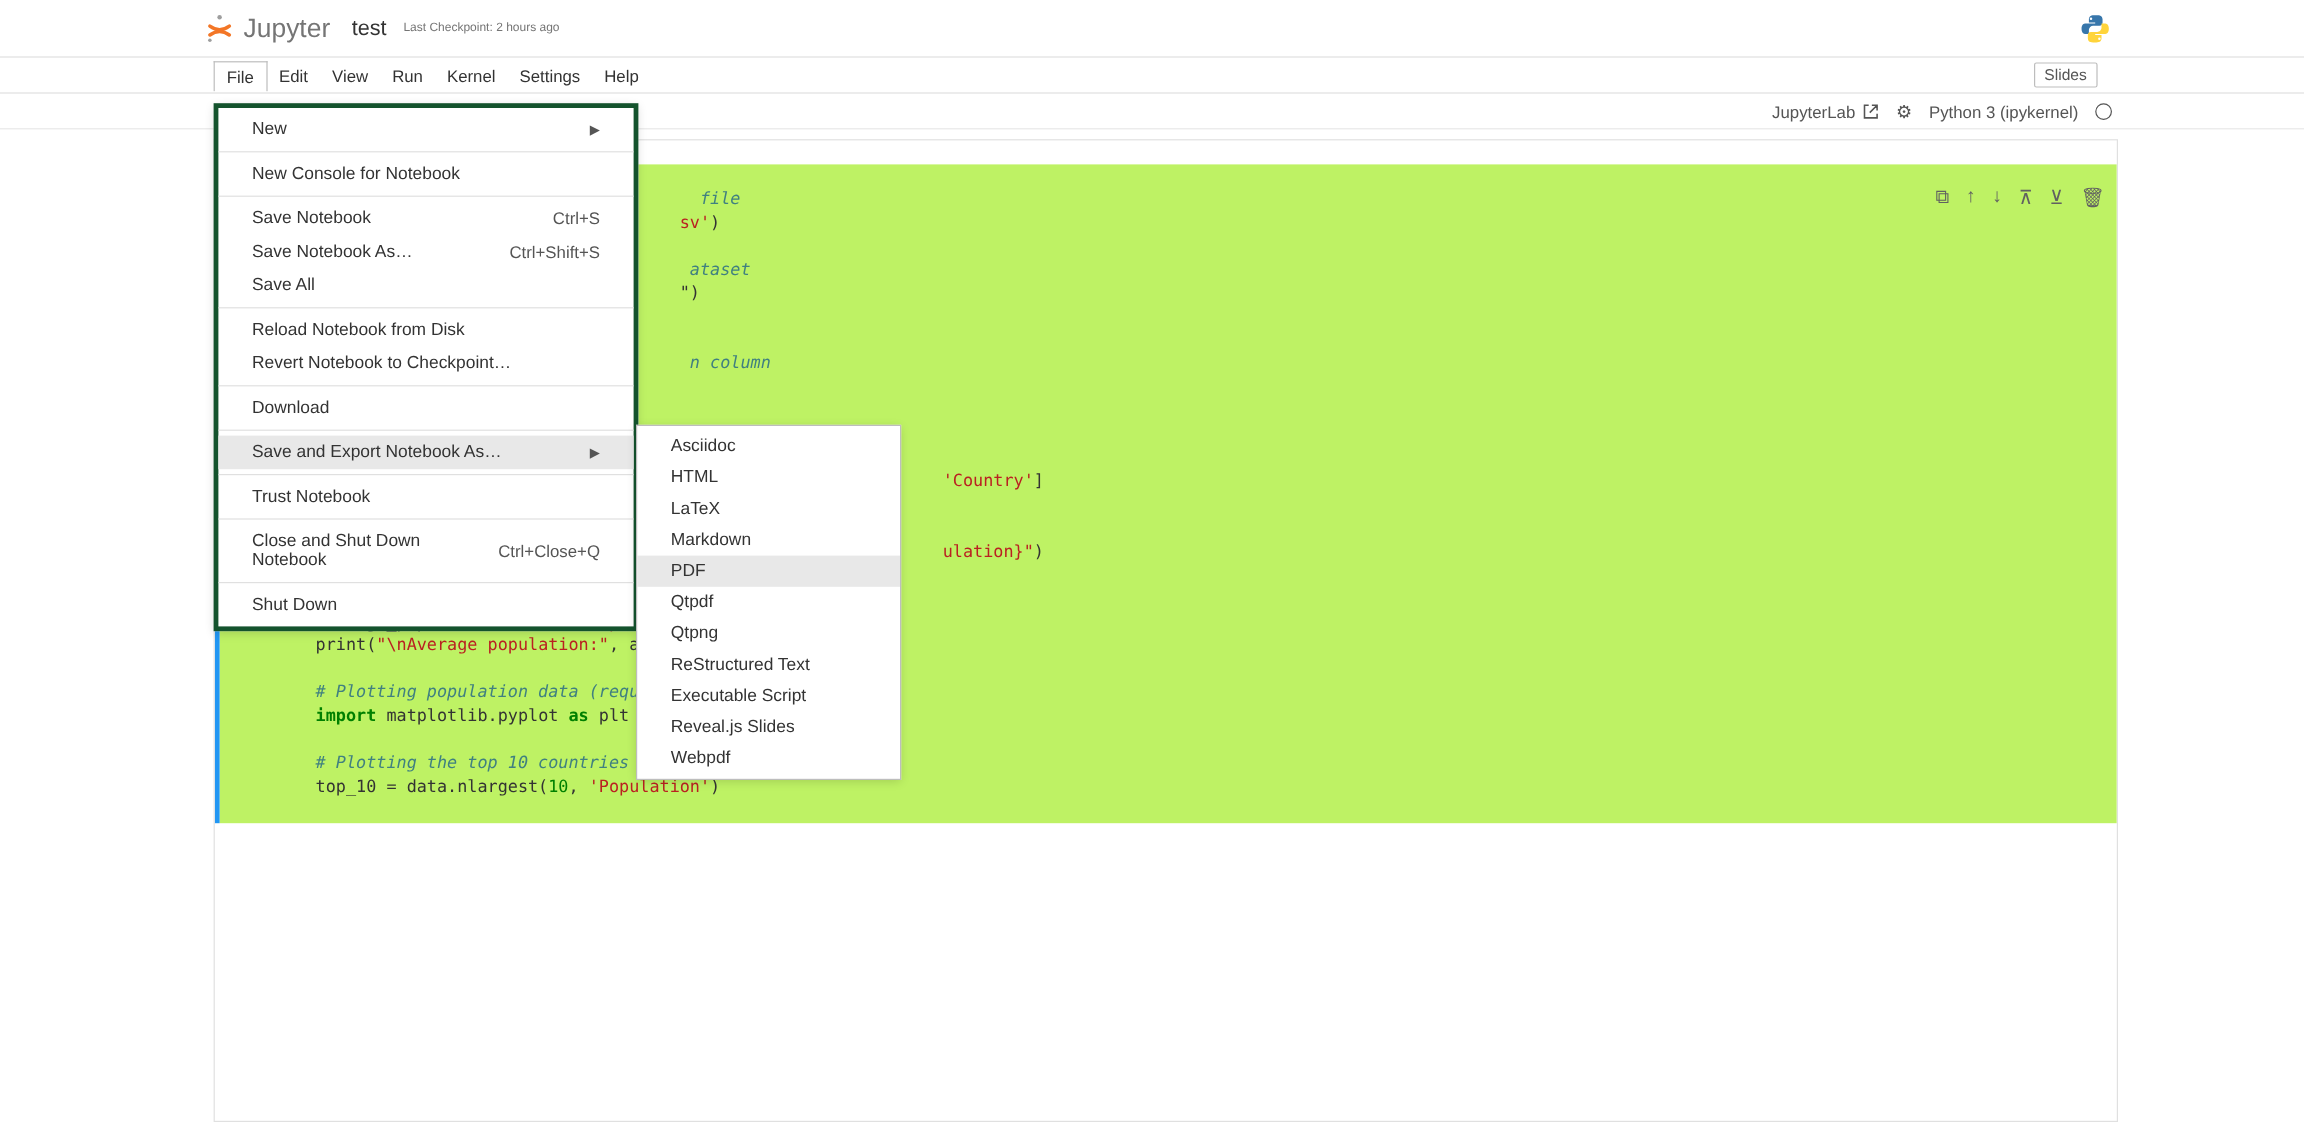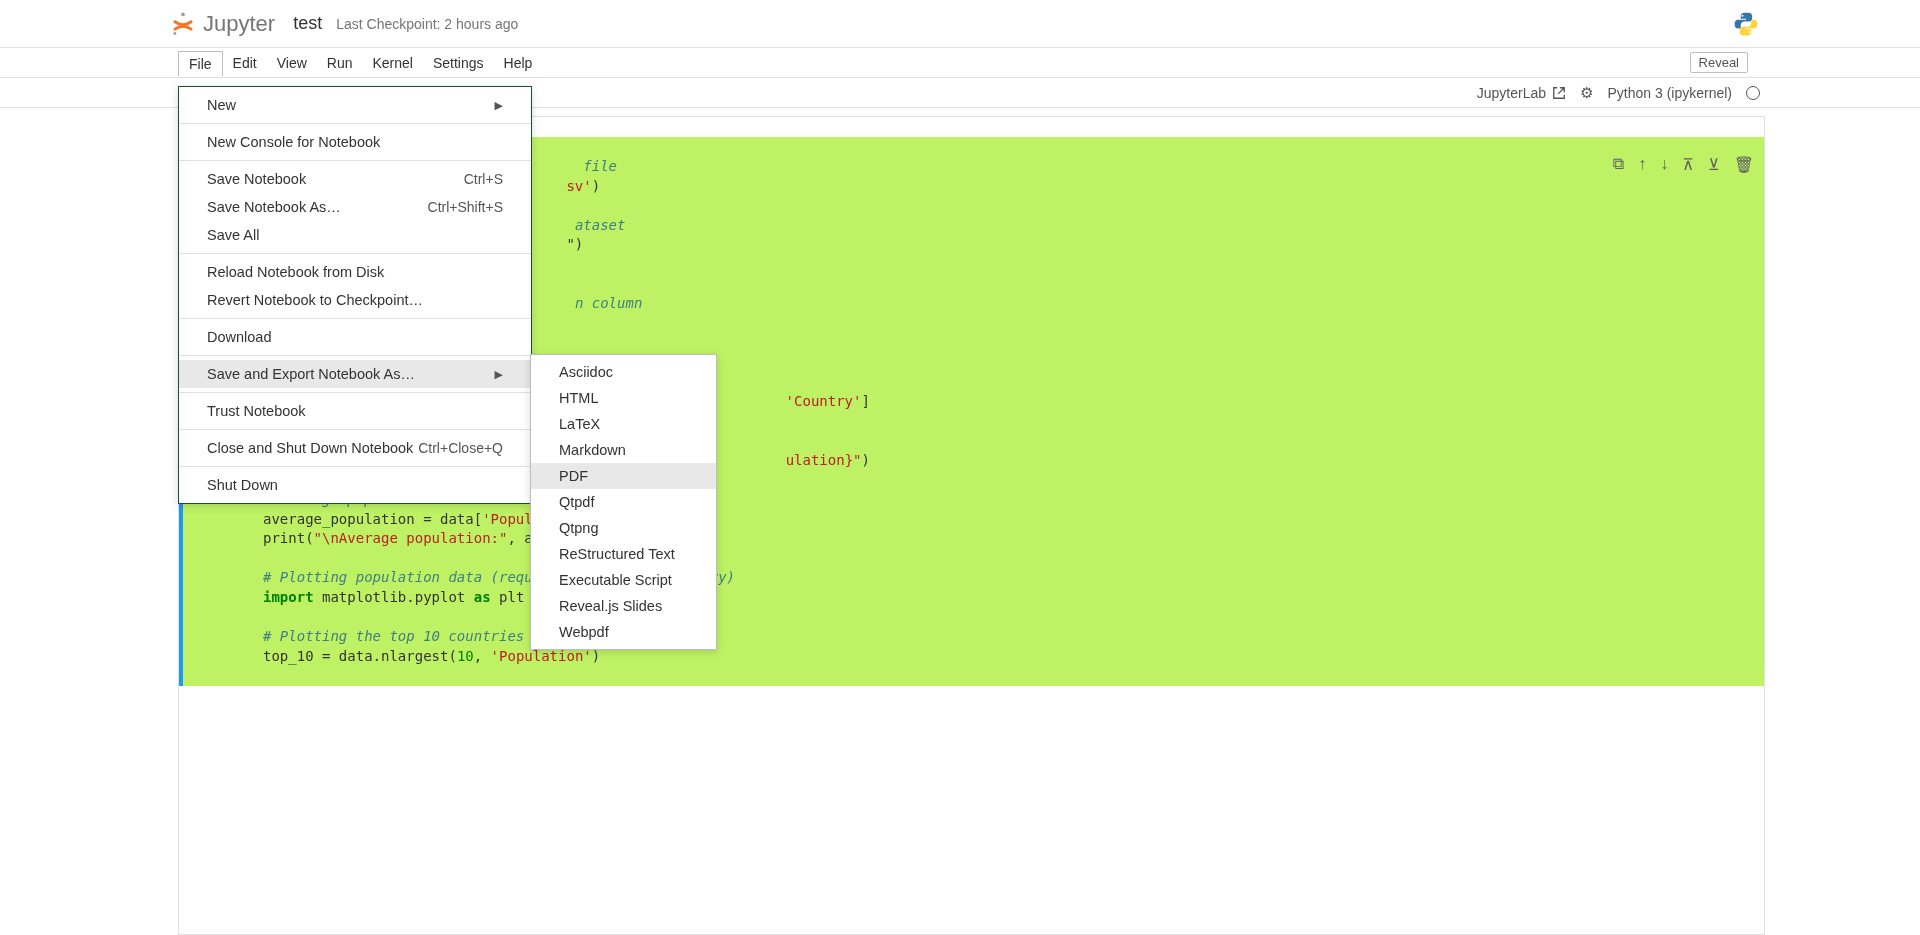--- a/index.html
+++ b/index.html
@@ -3,42 +3,42 @@
 <meta charset="utf-8">
 <style>
 * { margin: 0; padding: 0; box-sizing: border-box; }
 body { font-family: -apple-system, BlinkMacSystemFont, "Segoe UI", Helvetica, Arial, sans-serif; font-size: 14px; color: #333; background: #fff; overflow: hidden; }
 
 .header { display: flex; align-items: center; padding: 6px 4px; border-bottom: 1px solid #e0e0e0; height: 48px; position: relative; }
 .logo-area { display: flex; align-items: center; gap: 6px; margin-left: 165px; }
 .jupyter-logo { width: 28px; height: 28px; }
 .jupyter-text { font-size: 22px; color: #757575; font-weight: 400; }
 .notebook-name { font-size: 18px; color: #333; margin-left: 12px; }
-.checkpoint { font-size: 14px; color: #757575; margin-left: 8px; }
+.checkpoint { font-size: 10px; color: #757575; margin-left: 8px; }
 .python-logo { position: absolute; right: 160px; width: 28px; height: 28px; }
 
 .menubar { display: flex; align-items: center; border-bottom: 1px solid #e0e0e0; height: 30px; padding-left: 178px; position: relative; }
 .menu-item { padding: 4px 10px; cursor: pointer; font-size: 14px; }
 .menu-item.active { background: #fff; border: 1px solid #bdbdbd; border-bottom: none; position: relative; z-index: 101; margin-bottom: -1px; }
 .trusted { position: absolute; right: 172px; border: 1px solid #bdbdbd; padding: 2px 8px; font-size: 13px; border-radius: 2px; color: #555; }
 
 .toolbar-row { display: flex; align-items: center; justify-content: flex-end; height: 30px; border-bottom: 1px solid #e0e0e0; padding-right: 160px; gap: 14px; font-size: 14px; color: #555; }
 .jupyterlab-link { display: flex; align-items: center; gap: 6px; }
 .gear { font-size: 15px; }
 .kernel-name { }
 .kernel-status { width: 14px; height: 14px; border: 1.5px solid #555; border-radius: 50%; }
 
-.dropdown { position: absolute; left: 178px; top: 86px; width: 354px; background: #fff; border: 1px solid #14532d; box-shadow: 0 2px 8px rgba(0,0,0,0.15); z-index: 100; padding: 4px 0; }
+.dropdown { position: absolute; left: 178px; top: 86px; width: 354px; background: #fff; border: 4px solid #14532d; box-shadow: 0 2px 8px rgba(0,0,0,0.15); z-index: 100; padding: 4px 0; }
 .dropdown-item { display: flex; justify-content: space-between; align-items: center; padding: 6px 28px 6px 28px; cursor: pointer; font-size: 14.5px; }
 .dropdown-item:hover, .dropdown-item.hovered { background: #e8e8e8; }
 .dropdown-sep { height: 1px; background: #e0e0e0; margin: 4px 0; }
 .shortcut { color: #555; font-size: 14px; }
 .submenu-arrow { color: #555; font-size: 11px; }
 
-.submenu { position: absolute; left: 530px; top: 354px; width: 187px; background: #fff; border: 1px solid #bdbdbd; box-shadow: 0 2px 8px rgba(0,0,0,0.15); z-index: 102; padding: 4px 0; }
+.submenu { position: absolute; left: 530px; top: 354px; width: 221px; background: #fff; border: 1px solid #bdbdbd; box-shadow: 0 2px 8px rgba(0,0,0,0.15); z-index: 102; padding: 4px 0; }
 .submenu-item { padding: 5px 28px; cursor: pointer; font-size: 14.5px; }
 .submenu-item.hovered { background: #e8e8e8; }
 
 .notebook-area { position: absolute; left: 178px; top: 116px; right: 155px; bottom: 0; border: 1px solid #e0e0e0; background: #fff; overflow: hidden; }
 .cell { position: relative; margin: 20px 0 0 0; }
 .cell-left-bar { position: absolute; left: 0; top: 0; bottom: 0; width: 4px; background: #2196f3; }
 .cell-toolbar { position: absolute; right: 10px; top: 18px; display: flex; gap: 14px; z-index: 5; color: #616161; }
 .cell-toolbar span { cursor: pointer; font-size: 16px; }
 .code-area { padding: 20px 20px 20px 80px; background: #bef264; margin-left: 4px; }
 pre { font-family: "Menlo", "Consolas", monospace; font-size: 14px; line-height: 1.4; white-space: pre; color: #333; }
@@ -71,21 +71,21 @@
 </div>
 
 <div class="menubar">
   <div class="menu-item active">File</div>
   <div class="menu-item">Edit</div>
   <div class="menu-item">View</div>
   <div class="menu-item">Run</div>
   <div class="menu-item">Kernel</div>
   <div class="menu-item">Settings</div>
   <div class="menu-item">Help</div>
-  <div class="trusted">Reveal</div>
+  <div class="trusted">Slides</div>
 </div>
 
 <div class="toolbar-row">
   <div class="jupyterlab-link">
     <span>JupyterLab</span>
     <svg width="14" height="14" viewBox="0 0 16 16">
         <path d="M6 2H2v12h12v-4M9 2h5v5M14 2L7 9" stroke="#555" stroke-width="1.5" fill="none"></path>
       </svg>
   </div>
   <span class="gear">⚙</span>

